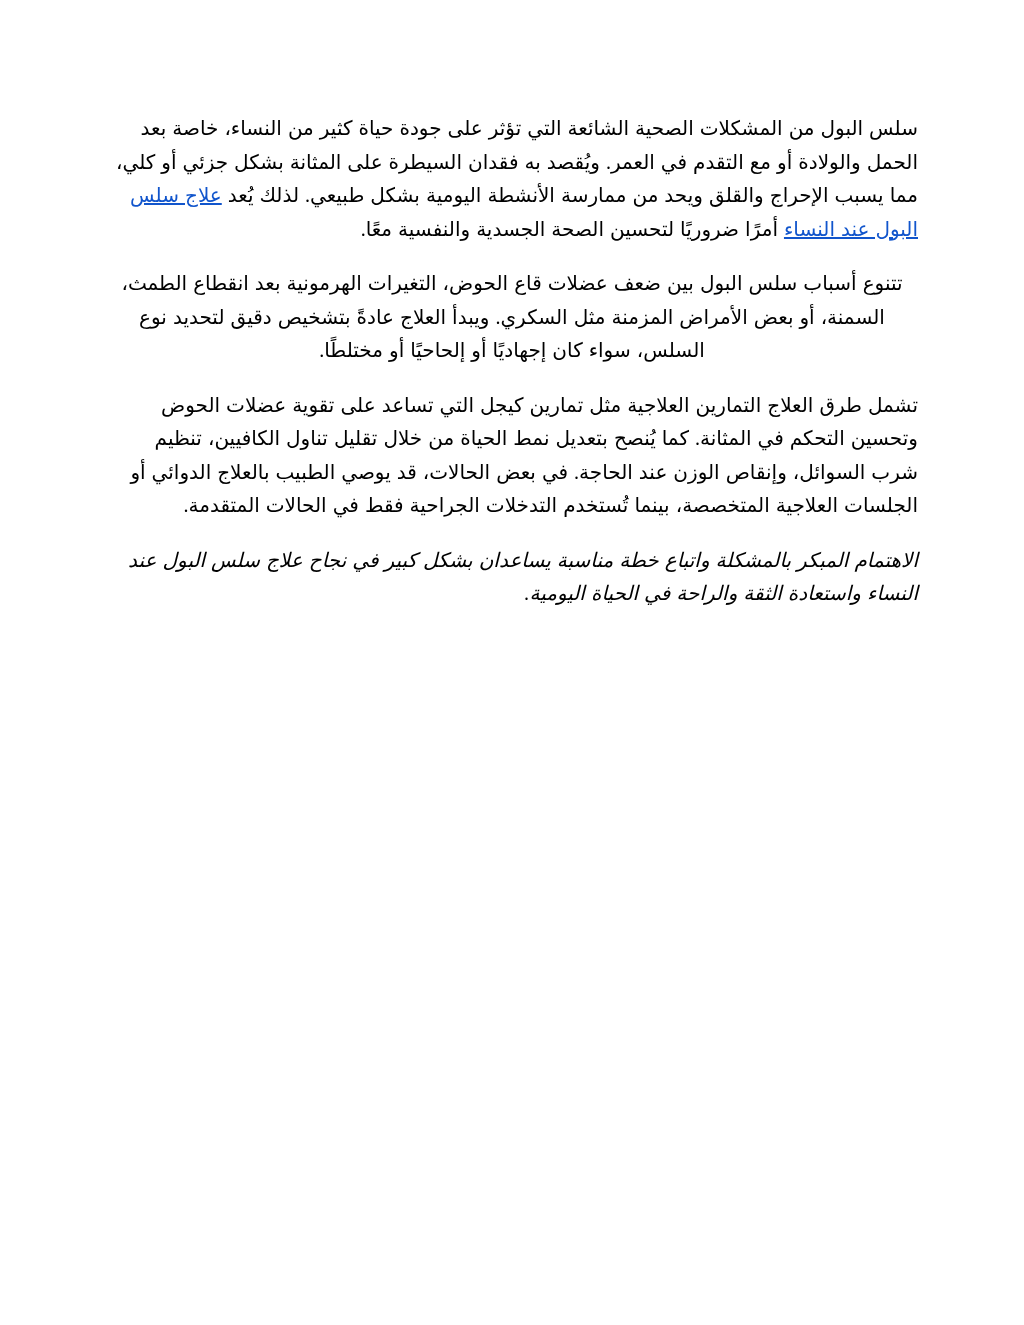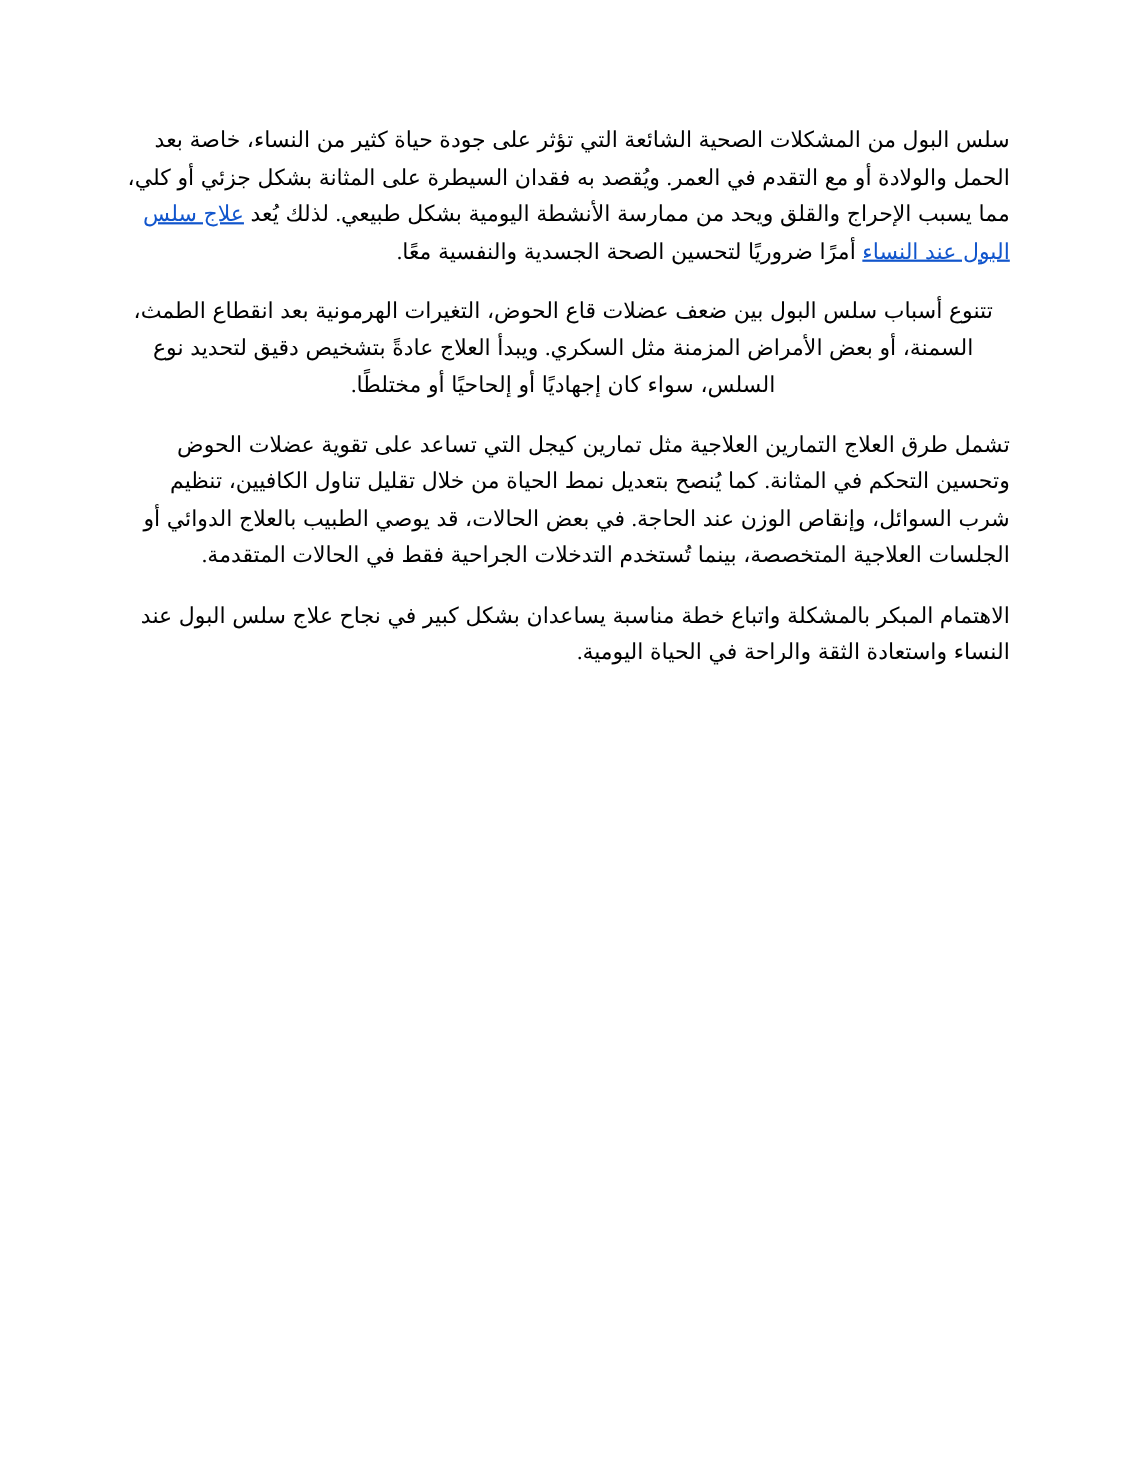--- a/index.html
+++ b/index.html
@@ -39,15 +39,15 @@
 <body>
 
 <div class="page">
 
   <p class="doc-paragraph" style="color: rgb(0, 0, 0);"><span>سلس البول من المشكلات الصحية الشائعة التي تؤثر على جودة حياة كثير من النساء، خاصة بعد الحمل والولادة أو مع التقدم في العمر. ويُقصد به فقدان السيطرة على المثانة بشكل جزئي أو كلي، مما يسبب الإحراج والقلق ويحد من ممارسة الأنشطة اليومية بشكل طبيعي. لذلك يُعد </span><a class="doc-link" style="color: rgb(17, 85, 204);">علاج سلس البول عند النساء</a><span> أمرًا ضروريًا لتحسين الصحة الجسدية والنفسية معًا.</span></p>
 
   <p class="doc-paragraph" style="color: rgb(0, 0, 0); text-align: center;">تتنوع أسباب سلس البول بين ضعف عضلات قاع الحوض، التغيرات الهرمونية بعد انقطاع الطمث، السمنة، أو بعض الأمراض المزمنة مثل السكري. ويبدأ العلاج عادةً بتشخيص دقيق لتحديد نوع السلس، سواء كان إجهاديًا أو إلحاحيًا أو مختلطًا.</p>
 
   <p class="doc-paragraph" style="color: rgb(0, 0, 0);">تشمل طرق العلاج التمارين العلاجية مثل تمارين كيجل التي تساعد على تقوية عضلات الحوض وتحسين التحكم في المثانة. كما يُنصح بتعديل نمط الحياة من خلال تقليل تناول الكافيين، تنظيم شرب السوائل، وإنقاص الوزن عند الحاجة. في بعض الحالات، قد يوصي الطبيب بالعلاج الدوائي أو الجلسات العلاجية المتخصصة، بينما تُستخدم التدخلات الجراحية فقط في الحالات المتقدمة.</p>
 
-  <p class="doc-paragraph" style="color: rgb(0, 0, 0);">الاهتمام المبكر بالمشكلة واتباع خطة مناسبة يساعدان بشكل كبير في نجاح علاج سلس البول عند النساء واستعادة الثقة والراحة في الحياة اليومية.</p>
+  <p class="doc-paragraph" style="color: rgb(0, 0, 0); font-style: italic;">الاهتمام المبكر بالمشكلة واتباع خطة مناسبة يساعدان بشكل كبير في نجاح علاج سلس البول عند النساء واستعادة الثقة والراحة في الحياة اليومية.</p>
 
 </div>
 
 </body></html>

